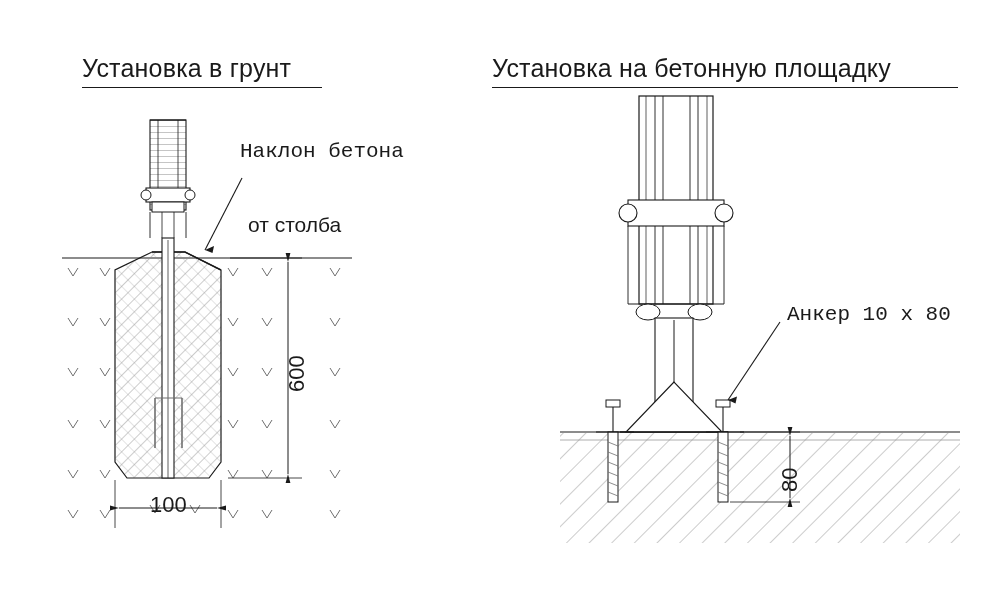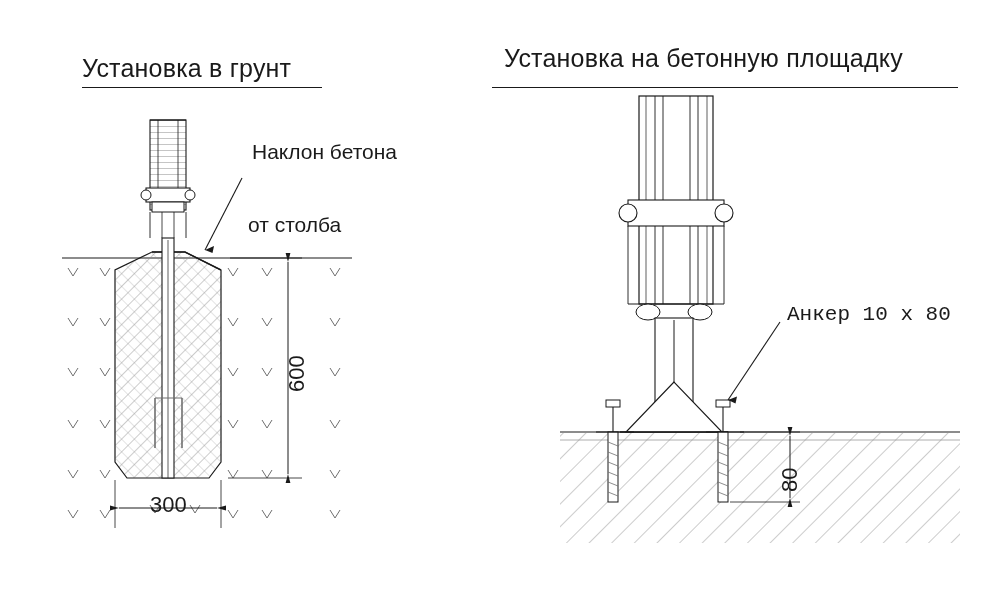--- a/index.html
+++ b/index.html
@@ -54,23 +54,23 @@
     font-size: 22px;
     color: #1a1a1a;
     white-space: nowrap;
   }
   .dim-vertical {
     transform: rotate(-90deg);
     transform-origin: left top;
   }
   #t-left { left: 82px;  top: 54px; }
   #u-left { left: 82px;  top: 87px; width: 240px; }
-  #t-right{ left: 492px; top: 44px; margin-left: 12px; }
+  #t-right{ left: 492px; top: 54px; }
   #u-right{ left: 492px; top: 87px; width: 466px; }
-  #lab-slope-1 { left: 252px; top: 140px; }
+  #lab-slope-1 { left: 240px; top: 140px; font-family: Liberation Mono, monospace; }
   #lab-slope-2 { left: 248px; top: 173px; margin-top: 40px; }
   #lab-anchor  { left: 787px; top: 303px; font-family: Liberation Mono, monospace; }
   #dim-600 { left: 284px; top: 392px; }
   #dim-300 { left: 150px; top: 492px; }
   #dim-80  { left: 777px; top: 492px; }
 </style>
 </head>
 <body>
 
 <div class="stage">
@@ -255,15 +255,15 @@
 
   <div class="title-text" id="t-right">Установка на бетонную площадку</div>
   <div class="title-underline" id="u-right"></div>
 
   <div class="label-text" id="lab-slope-1">Наклон бетона</div>
   <div class="label-text" id="lab-slope-2">от столба</div>
 
   <div class="label-text" id="lab-anchor">Анкер 10 x 80</div>
 
   <div class="dim-text dim-vertical" id="dim-600">600</div>
-  <div class="dim-text" id="dim-300">300</div>
+  <div class="dim-text" id="dim-300">100</div>
   <div class="dim-text dim-vertical" id="dim-80">80</div>
 </div>
 
 </body></html>

